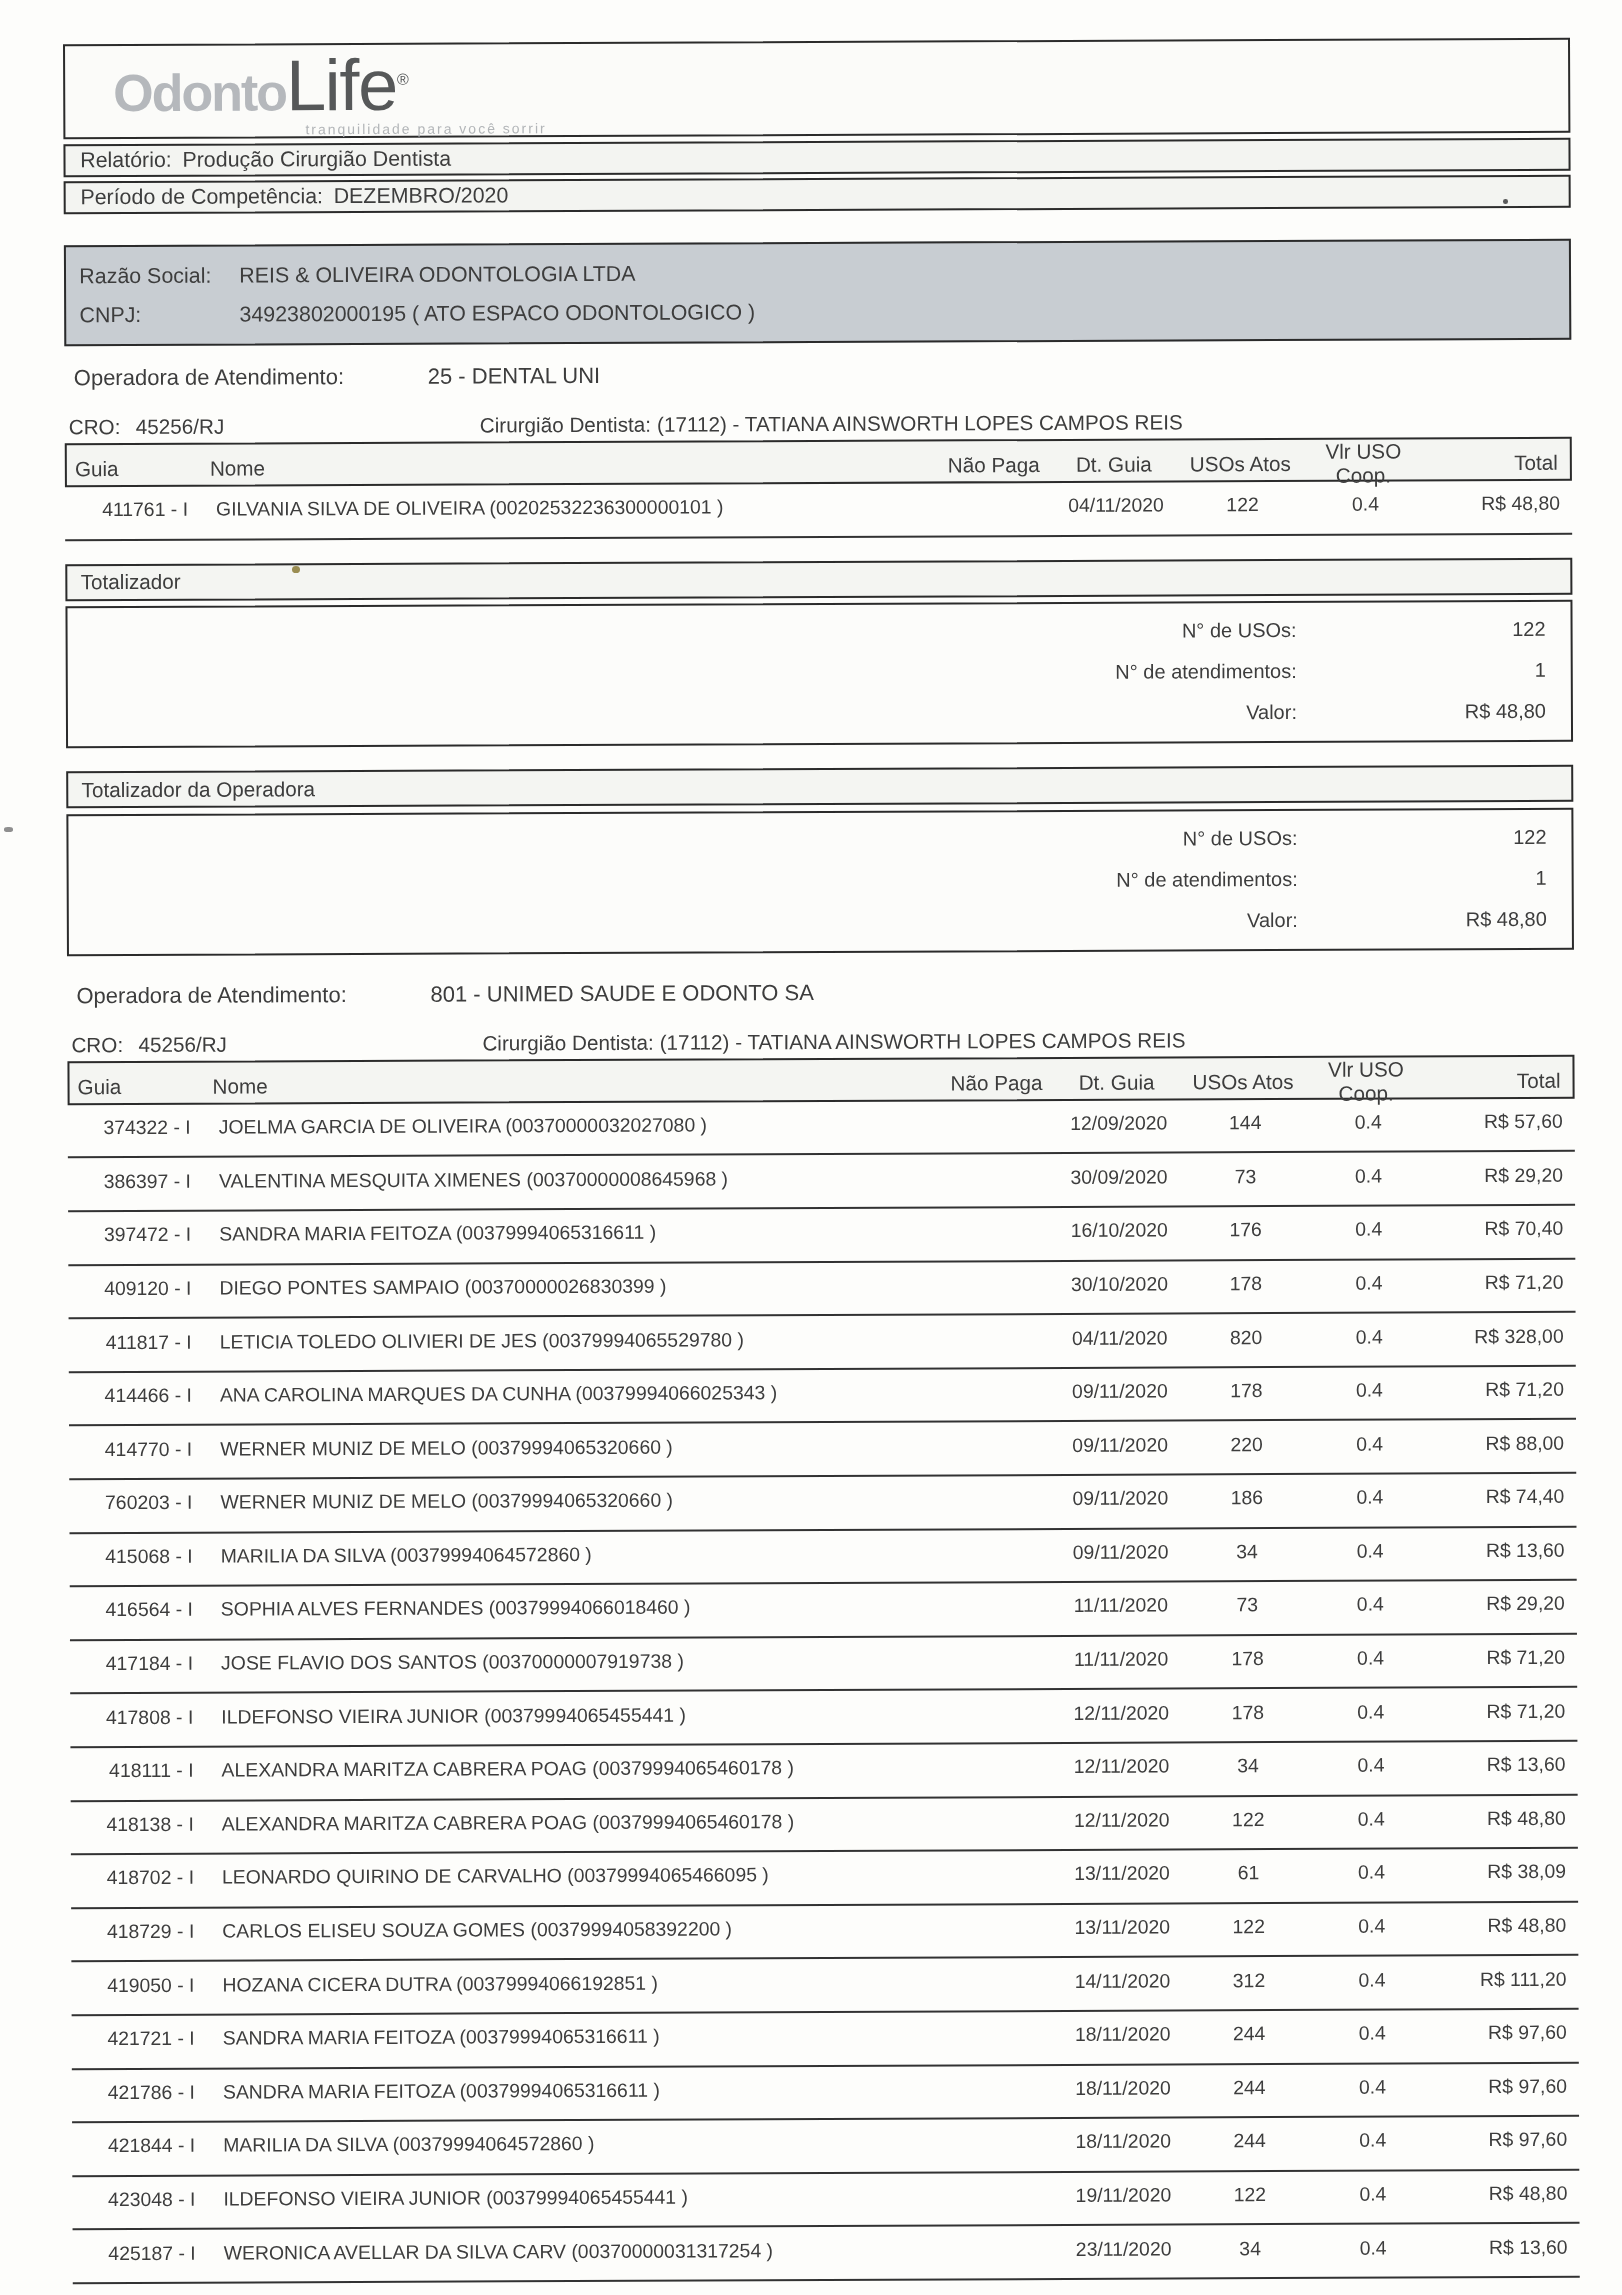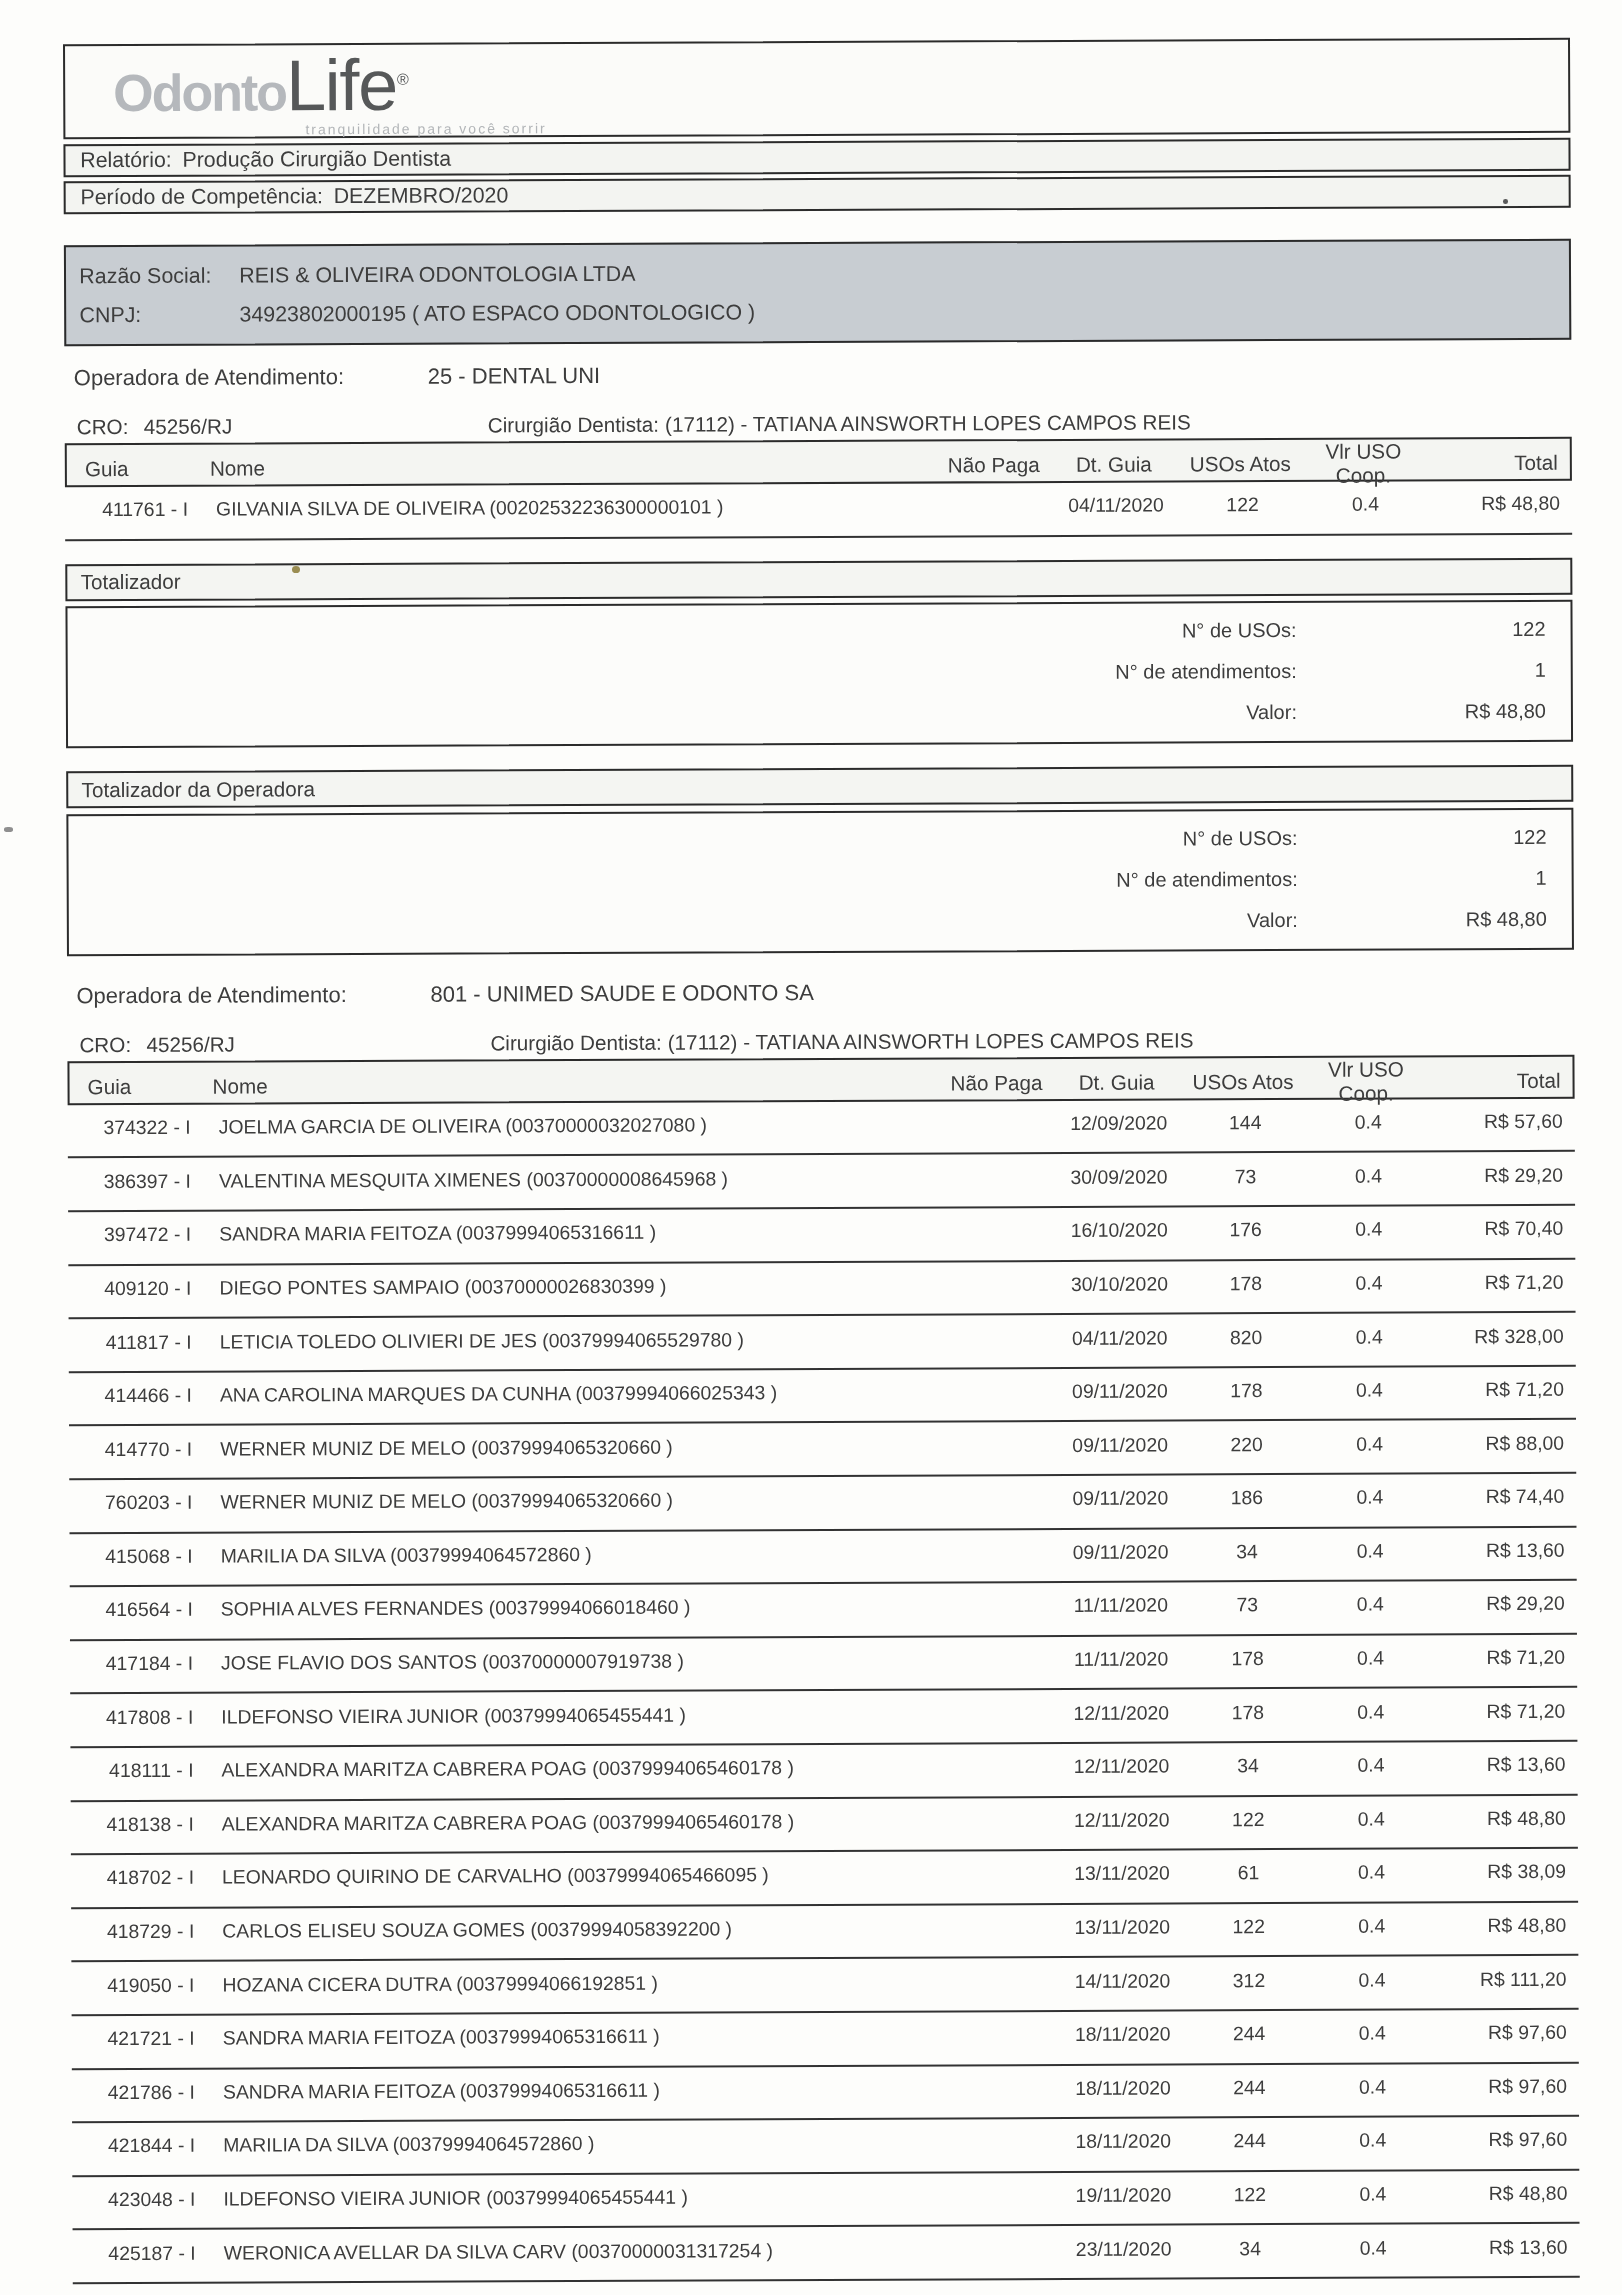--- a/index.html
+++ b/index.html
@@ -69,35 +69,35 @@
     display:flex;
   }
   .operadora-line .lbl { width:354px; flex:0 0 354px; }
   .cro-line {
     margin-top:24px;
     padding-left:4px;
     font-size:20.7px;
     display:flex;
     margin-bottom:4px;
   }
-  .cro-line .cro-lbl { width:67px; flex:0 0 67px;margin-left:8px; }
+  .cro-line .cro-lbl { width:67px; flex:0 0 67px; }
   .cro-line .cro-val { width:344px; flex:0 0 344px; }
   .cro-line .dent-lbl { margin-right:6px; }
 
   
   .thead {
     border:2.7px solid #2b2b2b;
     background:#f4f5f2;
     height:44px;
     display:grid;
     grid-template-columns:123px 1fr 100px 140px 113px 133px 140px;
     align-items:center;
     font-size:20.7px;
   }
-  .thead .c-guia { padding-left:18px; }
+  .thead .c-guia { padding-left:8px; }
   .thead .c-nome { padding-left:20px; }
   .c-naopaga, .c-dt, .c-usos, .c-vlr { text-align:center; }
   .c-total { text-align:right; padding-right:12px; }
 
   .trow {
     display:grid;
     grid-template-columns:123px 1fr 100px 140px 113px 133px 140px;
     font-size:19.4px;
     border-bottom:2.7px solid #323232;
     padding:11.3px 0 17.3px 0;

